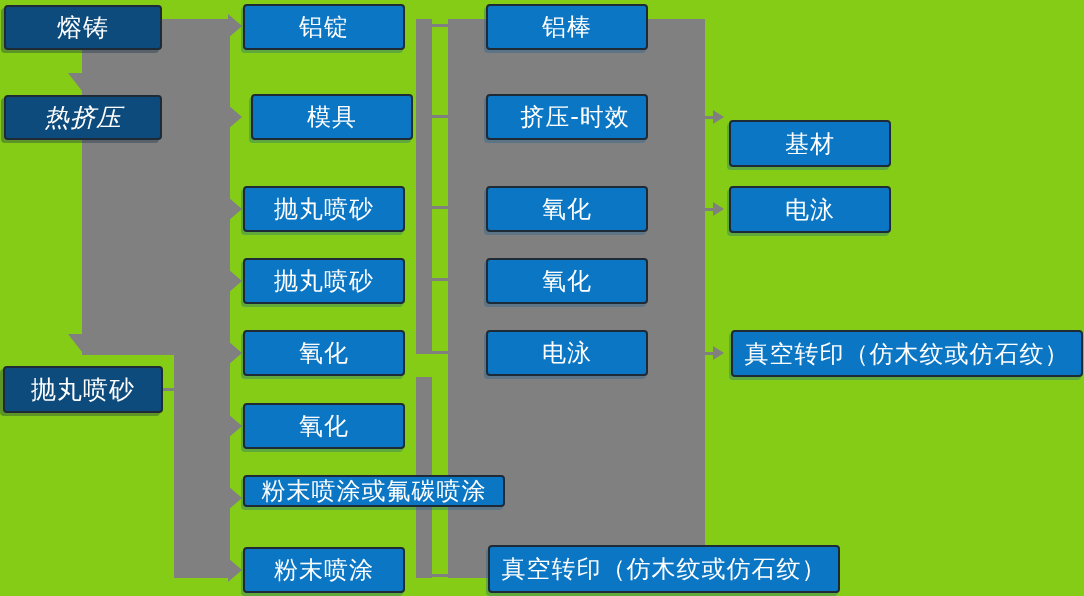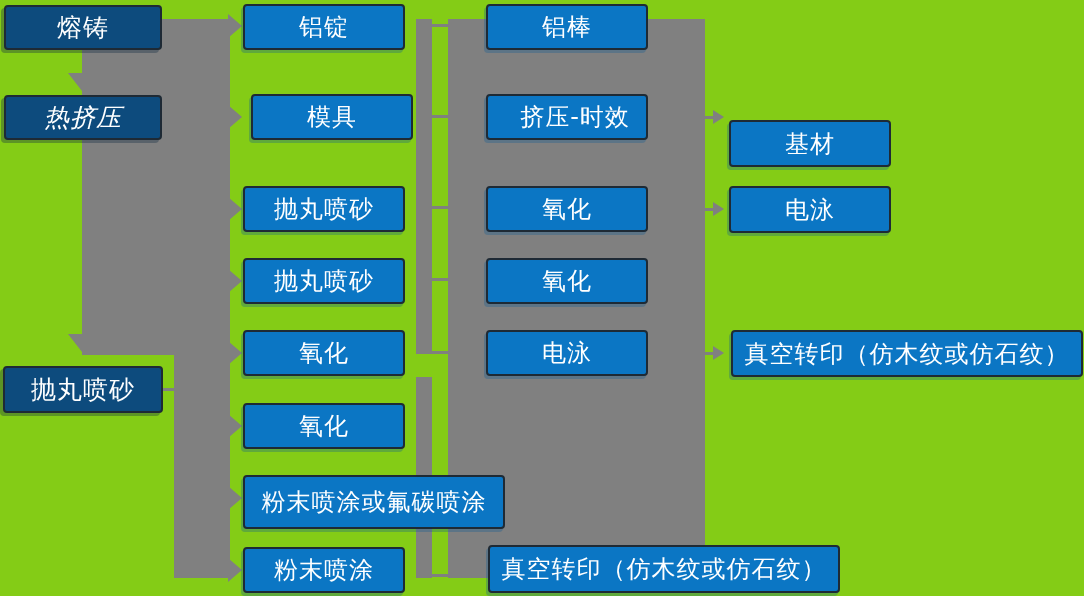--- a/index.html
+++ b/index.html
@@ -59,21 +59,21 @@
   <div id="node-layer">
       <div class="node stage" style="left: 4px; top: 5px; width: 158px; height: 45px;">熔铸</div>
       <div class="node stage" style="left: 4px; top: 95px; width: 158px; height: 45px; font-style: italic;">热挤压</div>
       <div class="node stage" style="left: 3px; top: 366px; width: 160px; height: 47px;">抛丸喷砂</div>
       <div class="node process" style="left: 243px; top: 4px; width: 162px; height: 46px;">铝锭</div>
       <div class="node process" style="left: 243px; top: 94px; width: 162px; height: 46px; margin-left: 8px;">模具</div>
       <div class="node process" style="left: 243px; top: 186px; width: 162px; height: 46px;">抛丸喷砂</div>
       <div class="node process" style="left: 243px; top: 258px; width: 162px; height: 46px;">抛丸喷砂</div>
       <div class="node process" style="left: 243px; top: 330px; width: 162px; height: 46px;">氧化</div>
       <div class="node process" style="left: 243px; top: 403px; width: 162px; height: 46px;">氧化</div>
-      <div class="node process" style="left: 243px; top: 475px; width: 262px; height: 54px;">粉末喷涂或氟碳喷涂</div>
+      <div class="node process" style="left: 243px; top: 475px; width: 262px; height: 32px;">粉末喷涂或氟碳喷涂</div>
       <div class="node process" style="left: 243px; top: 547px; width: 162px; height: 46px;">粉末喷涂</div>
       <div class="node process" style="left: 486px; top: 4px; width: 162px; height: 46px;">铝棒</div>
       <div class="node process" style="left: 486px; top: 94px; width: 162px; height: 46px; padding-left: 16px;">挤压-时效</div>
       <div class="node process" style="left: 486px; top: 186px; width: 162px; height: 46px;">氧化</div>
       <div class="node process" style="left: 486px; top: 258px; width: 162px; height: 46px;">氧化</div>
       <div class="node process" style="left: 486px; top: 330px; width: 162px; height: 46px;">电泳</div>
       <div class="node process" style="left: 488px; top: 545px; width: 352px; height: 48px;">真空转印（仿木纹或仿石纹）</div>
       <div class="node process" style="left: 729px; top: 94px; width: 162px; height: 47px; margin-top: 26px;">基材</div>
       <div class="node process" style="left: 729px; top: 186px; width: 162px; height: 47px;">电泳</div>
       <div class="node process" style="left: 731px; top: 330px; width: 352px; height: 47px;">真空转印（仿木纹或仿石纹）</div>

